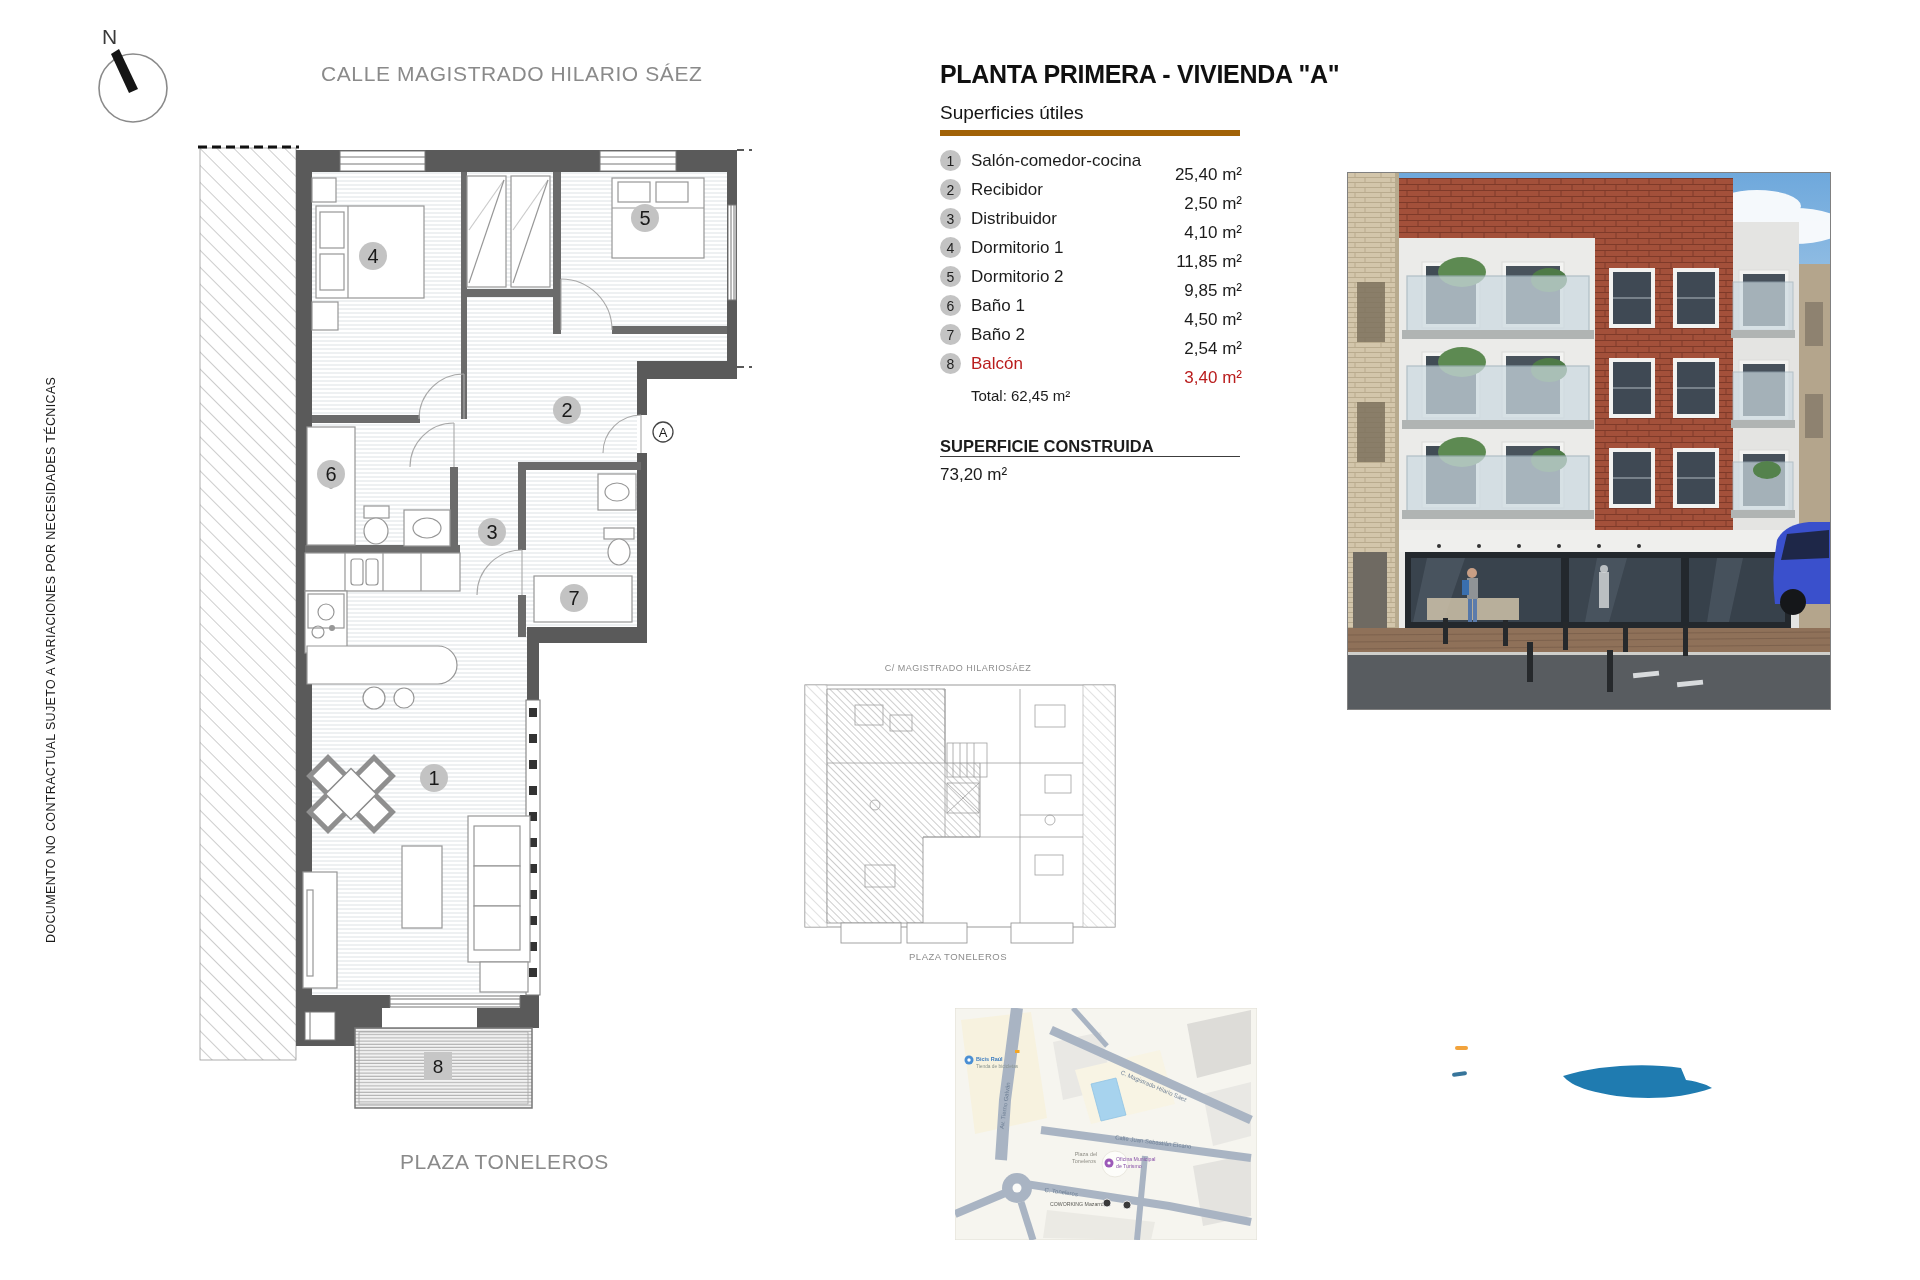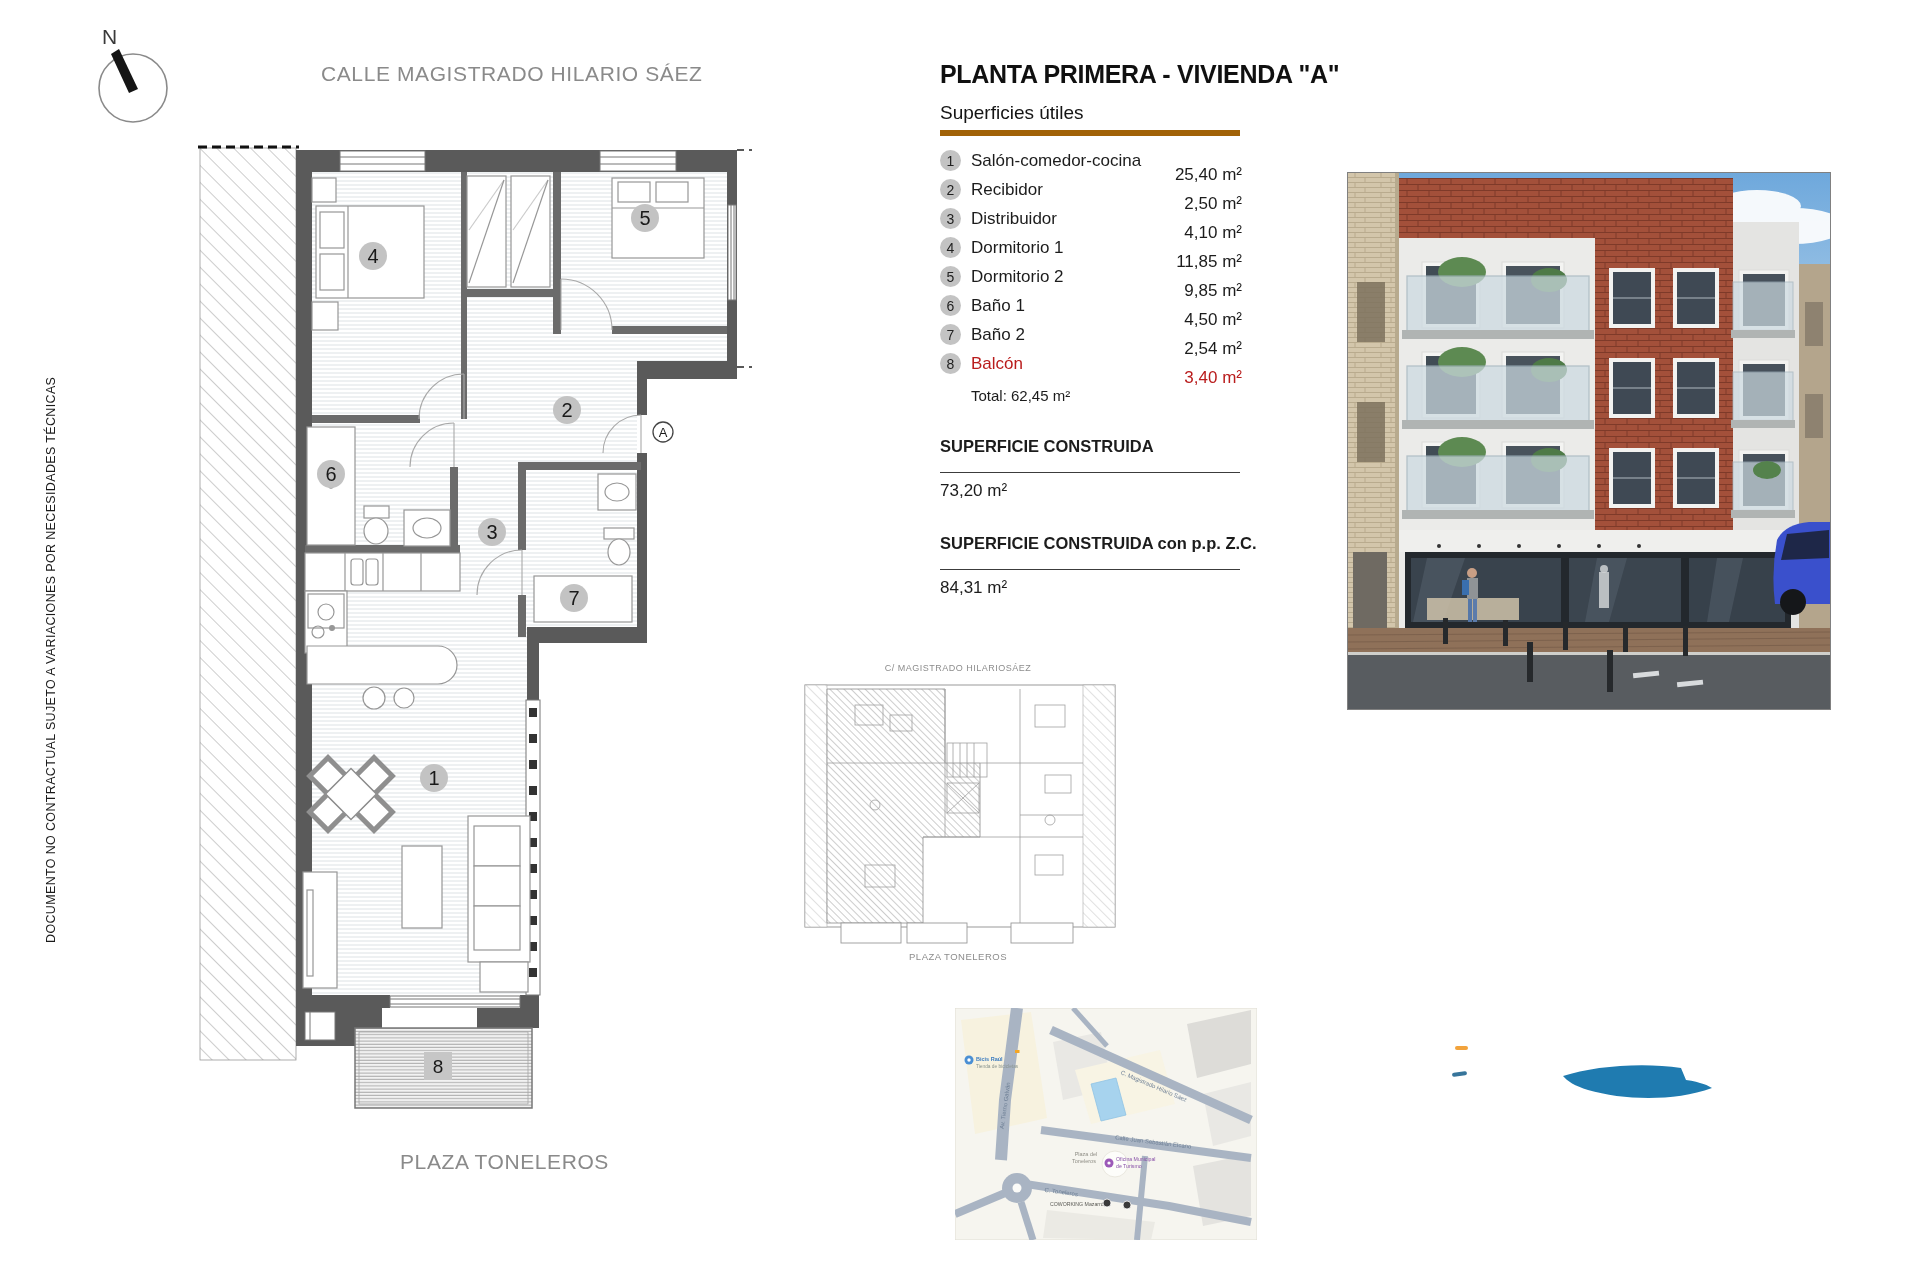--- a/index.html
+++ b/index.html
@@ -21,21 +21,21 @@
                    padding-bottom:6px;width:300px;}
   .rooms{margin-top:10px;}
   .srow{display:flex;align-items:center;height:29px;font-size:17px;color:#1c1c1c;}
   .srow .num{width:21px;height:21px;border-radius:50%;background:#c3c3c3;display:flex;align-items:center;
              justify-content:center;font-size:14px;color:#222;margin-right:10px;flex:none;}
   .srow .name{flex:1;white-space:nowrap;}
   .srow .area{text-align:right;white-space:nowrap;margin-top:28px;}
   .srow.muted .name,.srow.muted .area{color:#b91c1c;}
   .total{margin:9px 0 0 31px;font-weight:normal;font-size:15px;}
   .built{margin-top:33px;width:300px;}
-  .built .blabel{font-weight:bold;font-size:16.5px;border-bottom:1.5px solid #3c3c3c;padding-bottom:16px;white-space:nowrap;}
+  .built .blabel{font-weight:bold;font-size:16.5px;border-bottom:1.5px solid #3c3c3c;padding-bottom:0;white-space:nowrap;}
   .built .bvalue{margin-top:8px;font-size:17px;}
 
   svg text{font-family:"Liberation Sans",sans-serif;}
   .logo-dash{position:absolute;border-radius:2px;}
 </style>
 </head>
 <body>
 
 <div class="page">
 
@@ -293,24 +293,20 @@
         <div class="srow muted">
           <span class="num">8</span>
           <span class="name">Balcón</span>
           <span class="area">3,40 m²</span>
         </div>
       </div>
     <div class="total">Total: 62,45 m²</div>
     <div class="built">
       <div class="blabel">SUPERFICIE CONSTRUIDA</div>
       <div class="bvalue">73,20 m²</div>
-    </div>
-    <div class="built">
-      <div class="blabel">SUPERFICIE CONSTRUIDA  con p.p. Z.C.</div>
-      <div class="bvalue">84,31 m²</div>
     </div>
   </div>
 
   <svg class="abs" style="left:1347px;top:172px" width="484" height="538" viewBox="0 0 484 538">
     <defs>
       <linearGradient id="skyg" x1="0" y1="0" x2="0" y2="1">
         <stop offset="0" stop-color="#6ea8dc"></stop>
           <stop offset="1" stop-color="#cde1f0"></stop>
       </linearGradient>
       <pattern id="brick" width="22" height="12" patternUnits="userSpaceOnUse">

